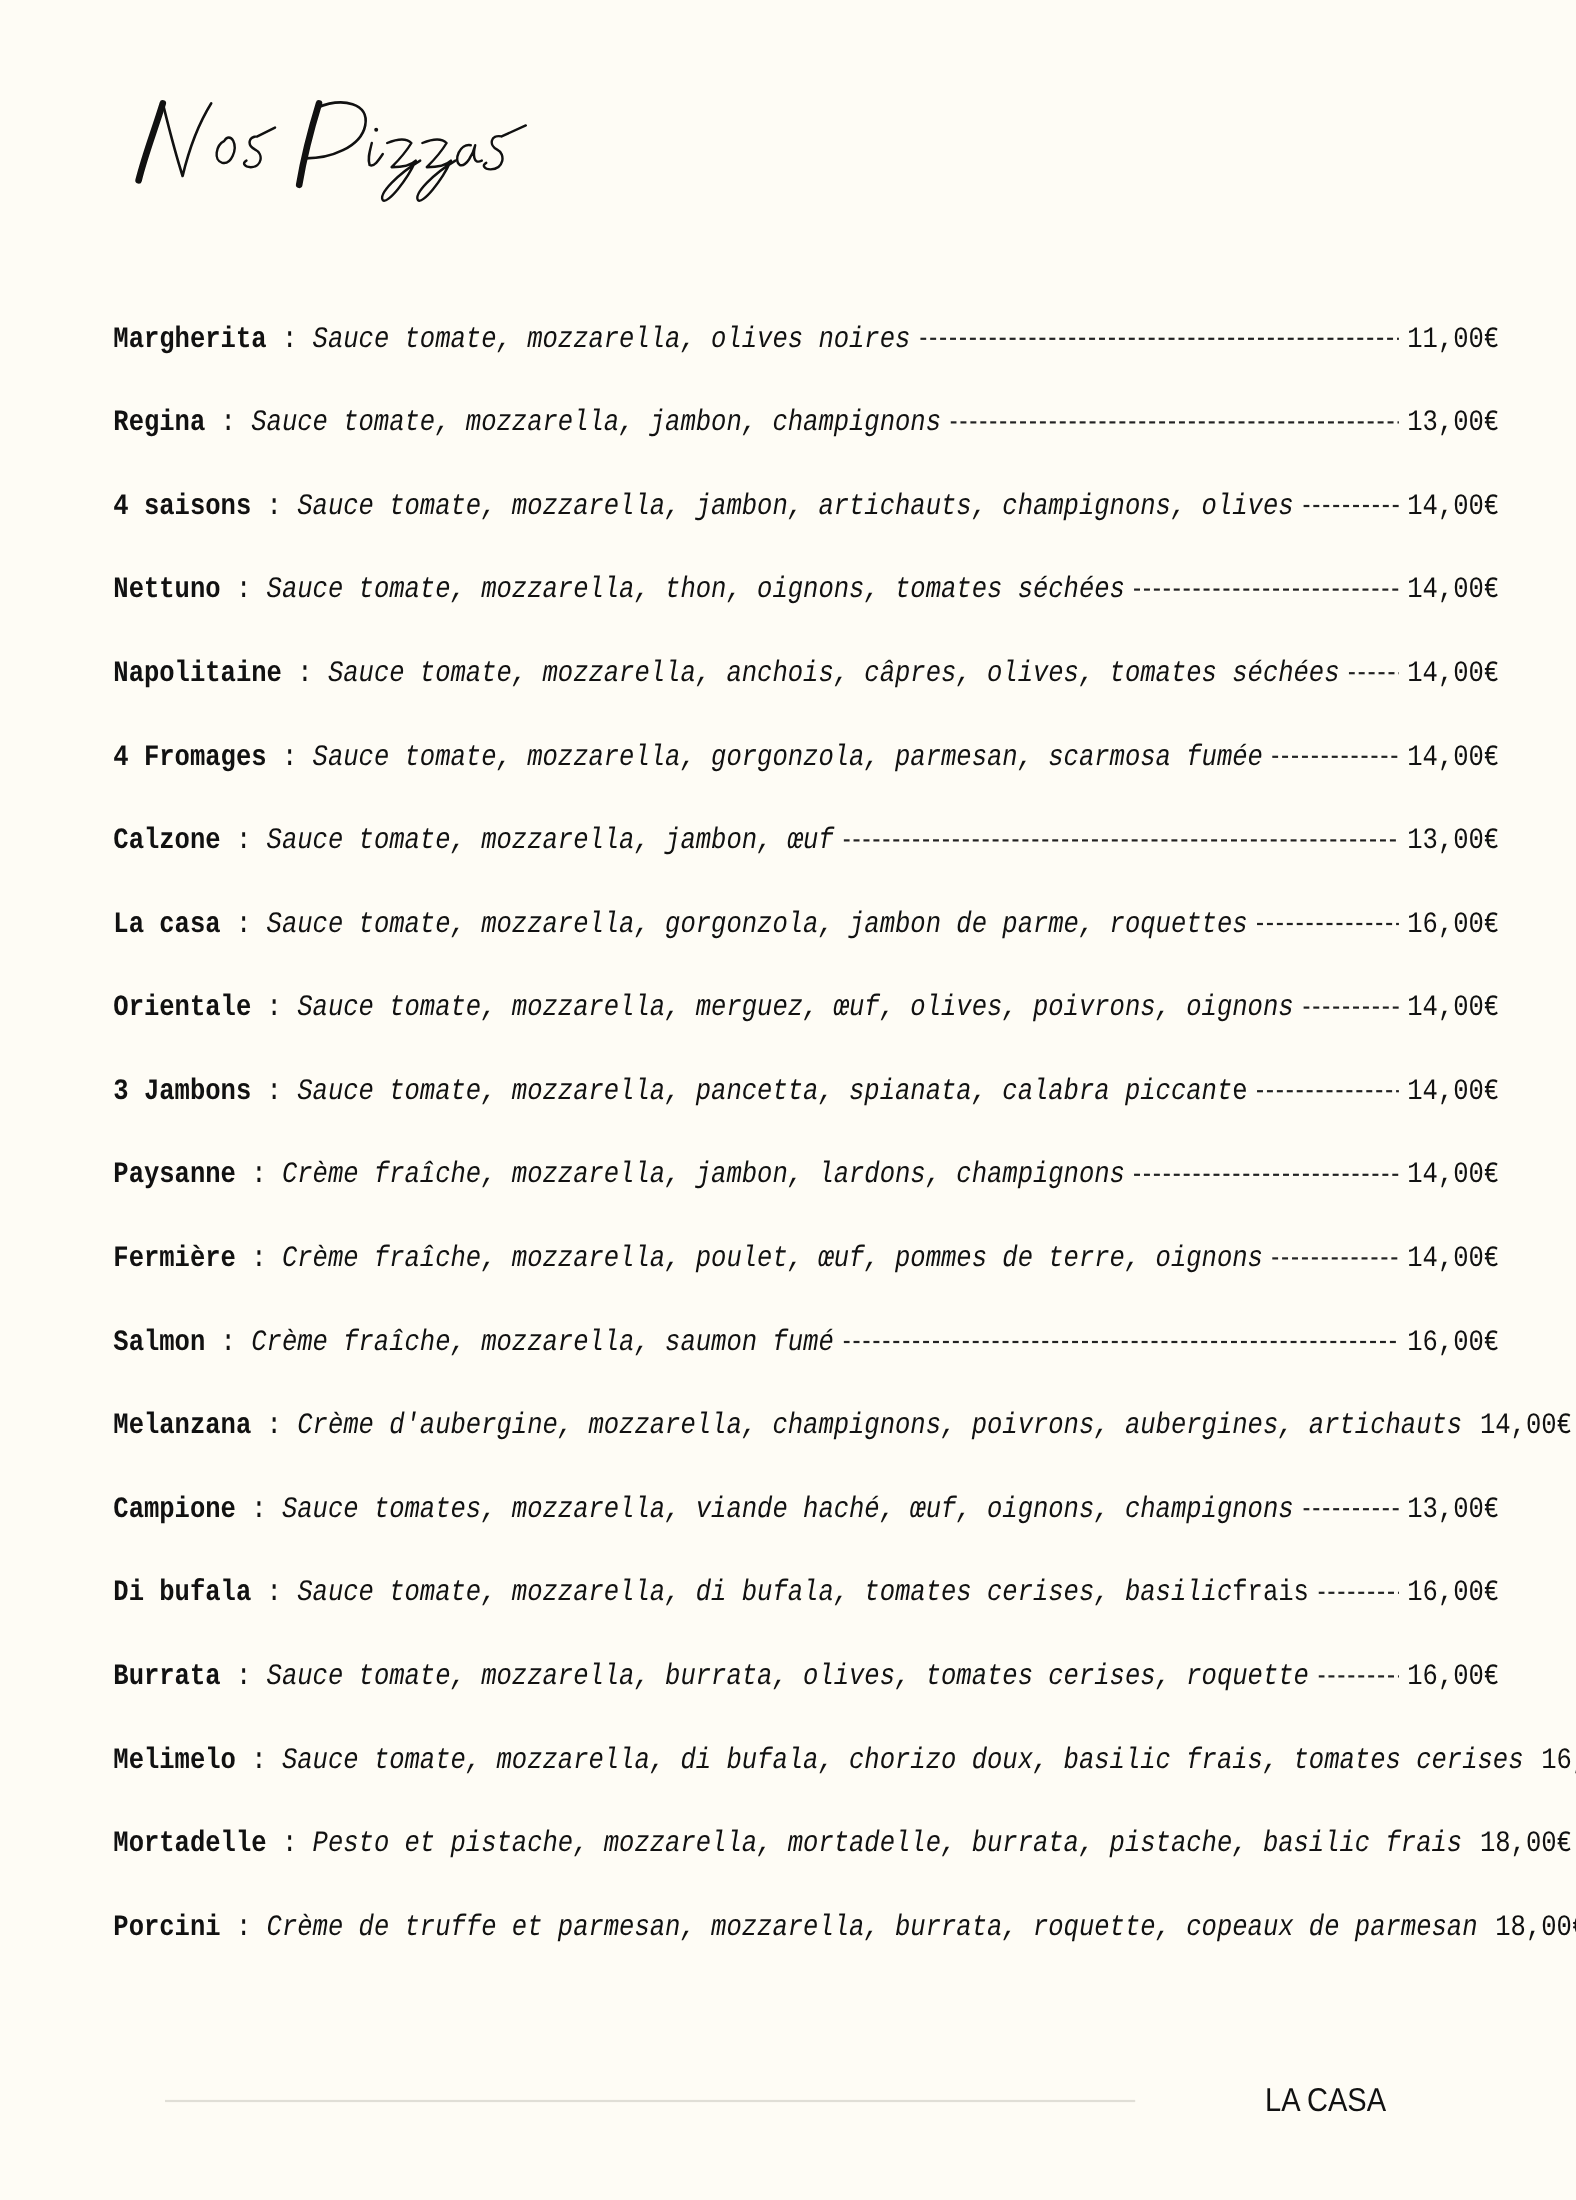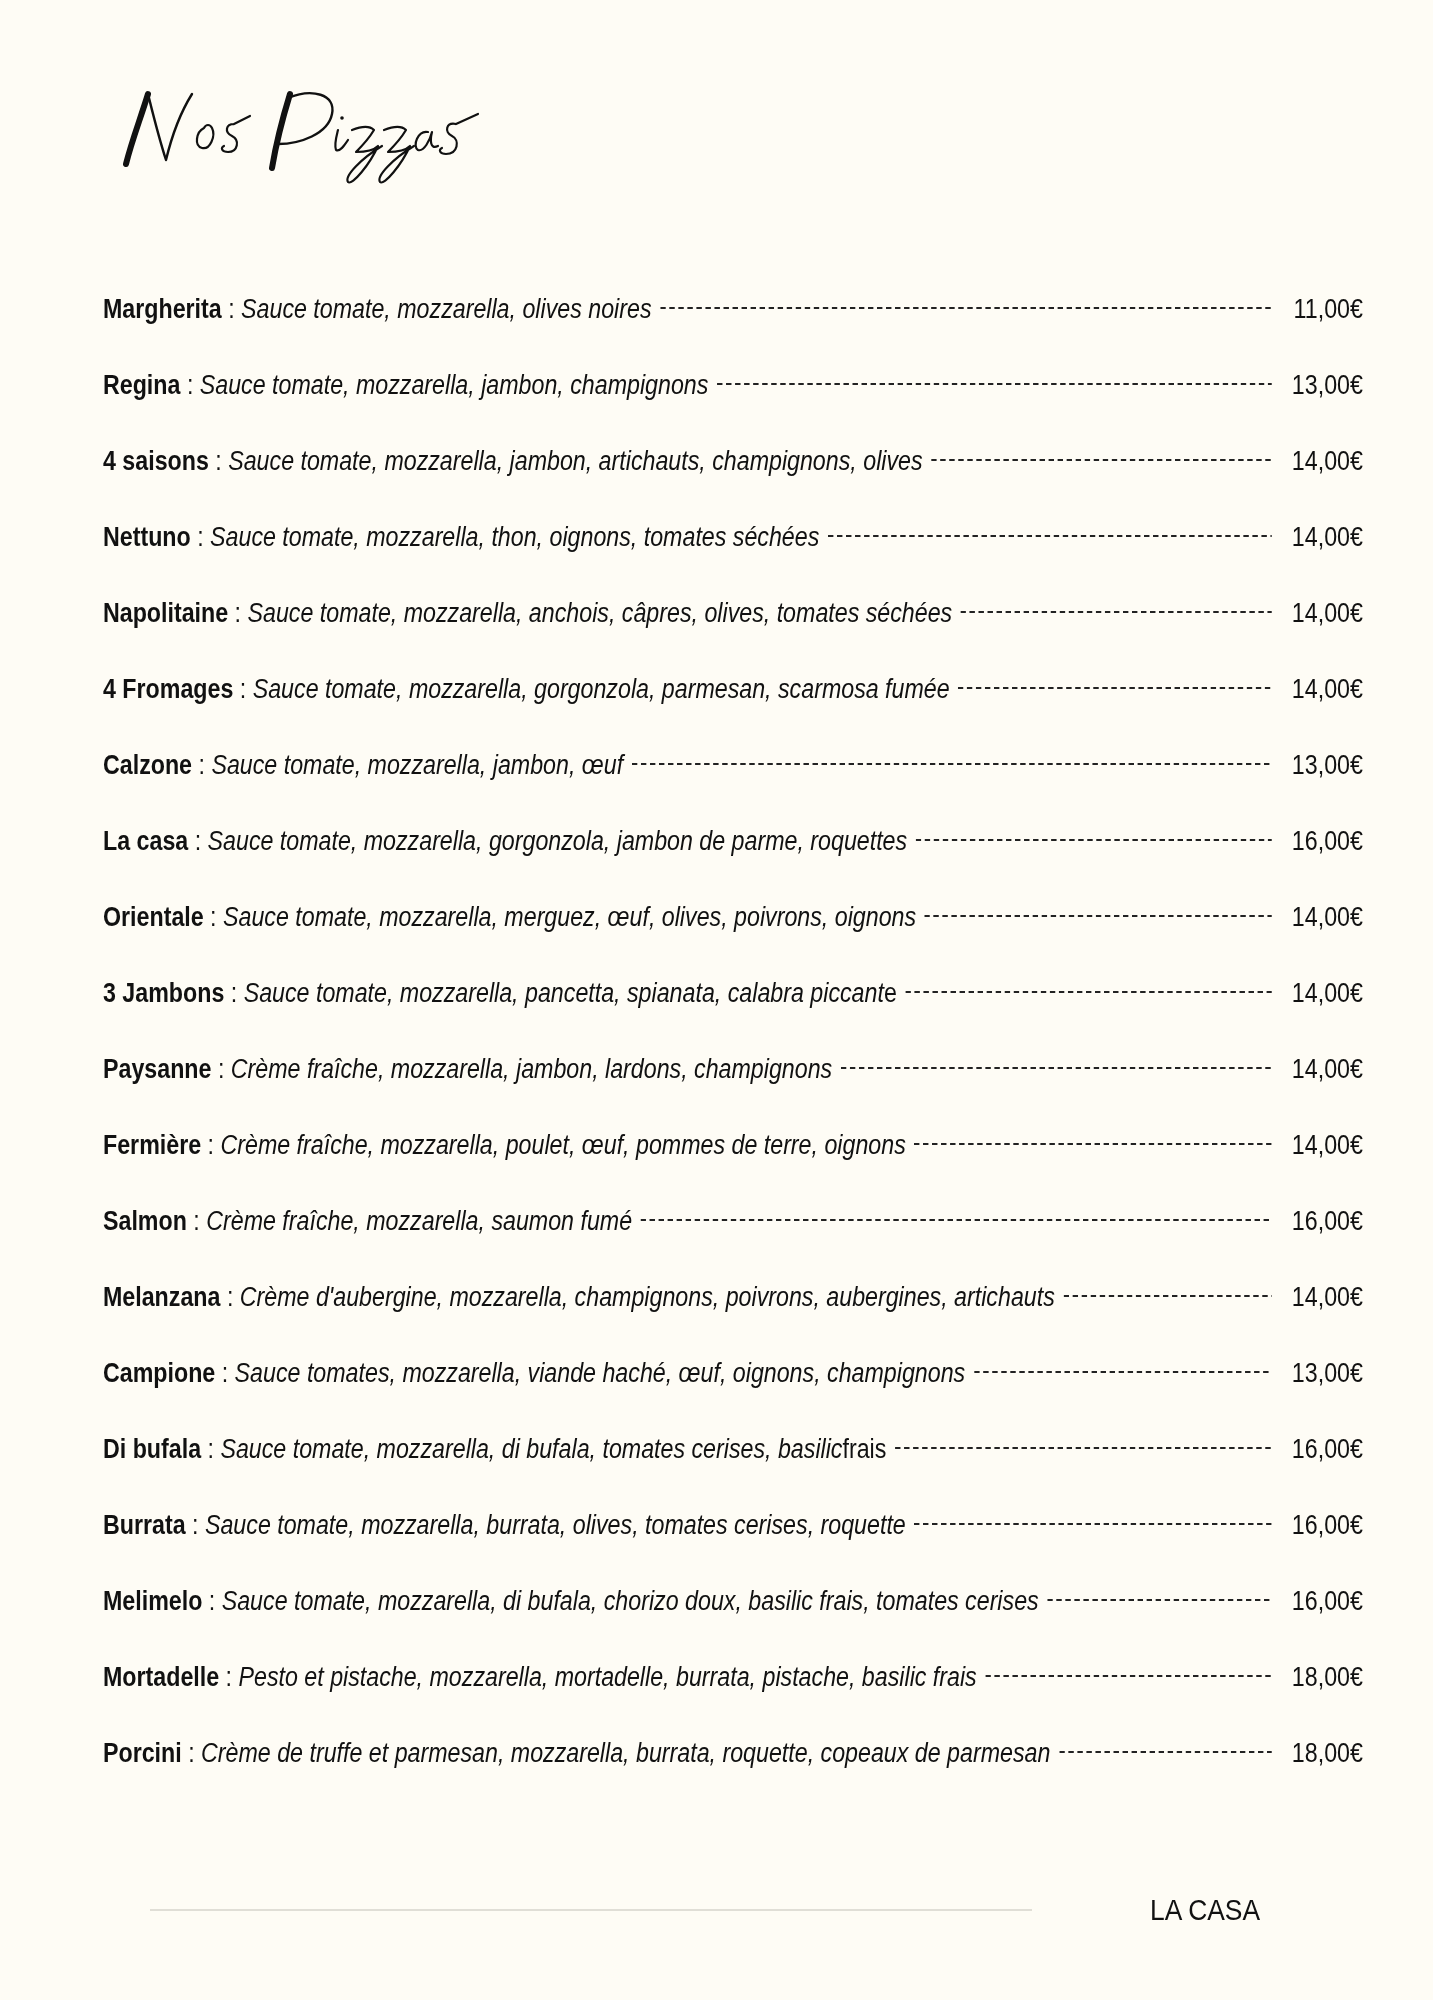--- a/index.html
+++ b/index.html
@@ -25,20 +25,21 @@
     .title svg {
       width: 380px;
       height: 120px;
       display: block;
     }
     .menu {
       position: absolute;
       left: 103px;
       top: 291px;
       width: 1270px;
+      font-family: Liberation Mono, monospace;
     }
     .row {
       height: 76px;
       position: relative;
       white-space: nowrap;
     }
     .row-inner {
       display: flex;
       align-items: baseline;
       font-size: 27px;

